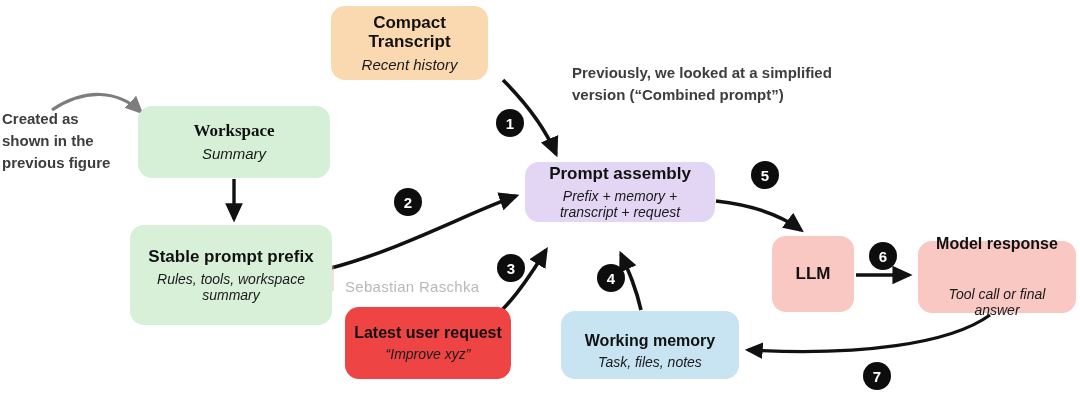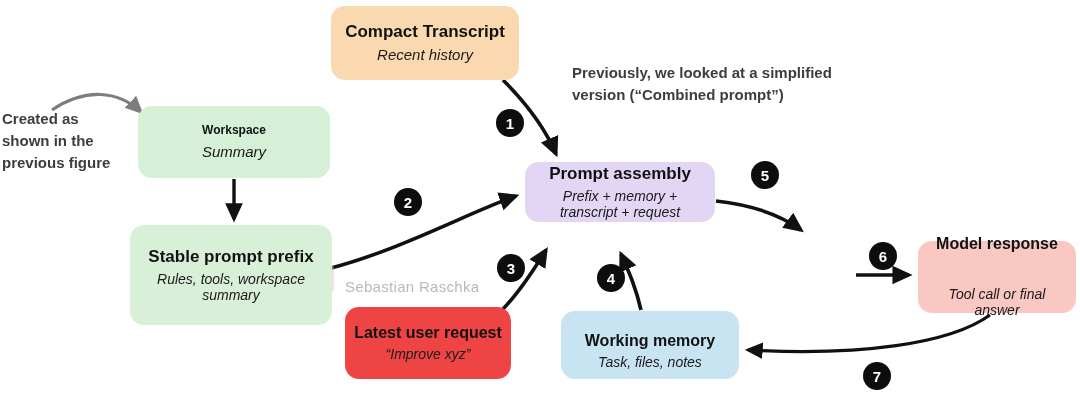--- a/index.html
+++ b/index.html
@@ -118,43 +118,46 @@
     <rect x="4" y="6" width="12" height="23" rx="2" fill="none" stroke="#e8b9bd" stroke-width="1.6"></rect>
     <rect x="16" y="4" width="13" height="25" rx="2" fill="none" stroke="#e8b9bd" stroke-width="1.6"></rect>
     <line x1="7" y1="11" x2="13" y2="11" stroke="#cfe0cf" stroke-width="1.4"></line>
     <line x1="7" y1="15" x2="13" y2="15" stroke="#cfe0cf" stroke-width="1.4"></line>
     <line x1="7" y1="19" x2="13" y2="19" stroke="#cfe0cf" stroke-width="1.4"></line>
     <line x1="19" y1="10" x2="26" y2="10" stroke="#e8b9bd" stroke-width="1.4"></line>
     <line x1="19" y1="14" x2="26" y2="14" stroke="#e8b9bd" stroke-width="1.4"></line>
   </svg>
   <div class="watermark" style="left: 345px; top: 278px;">Sebastian Raschka</div>
 
-<div class="node" style="left: 331px; top: 6px; width: 188px; height: 74px; background: rgb(250, 217, 176);">
+<div class="node" style="left: 331px; top: 6px; width: 157px; height: 74px; background: rgb(250, 217, 176);">
       <div class="title" style="font-size: 17px;">Compact Transcript</div>
       <div class="sub" style="font-size: 15px;">Recent history</div>
     </div>
     <div class="node" style="left: 138px; top: 106px; width: 192px; height: 72px; background: rgb(213, 240, 214);">
-      <div class="title" style="font-size: 12px;">Workspace</div>
+      <div class="title" style="font-size: 17px; font-family: Liberation Serif, serif;">Workspace</div>
       <div class="sub" style="font-size: 15px;">Summary</div>
     </div>
     <div class="node" style="left: 130px; top: 225px; width: 202px; height: 100px; background: rgb(216, 240, 216);">
       <div class="title" style="font-size: 17px;">Stable prompt prefix</div>
       <div class="sub" style="font-size: 14px;">Rules, tools, workspace summary</div>
     </div>
     <div class="node" style="left: 525px; top: 162px; width: 190px; height: 60px; background: rgb(227, 214, 245);">
       <div class="title" style="font-size: 17px;">Prompt assembly</div>
       <div class="sub" style="font-size: 14px;">Prefix + memory + transcript + request</div>
     </div>
     <div class="node" style="left: 345px; top: 307px; width: 166px; height: 72px; background: #ef4444;">
       <div class="title" style="font-size: 16px;">Latest user request</div>
       <div class="sub" style="font-size: 14px;">“Improve xyz”</div>
     </div>
     <div class="node" style="left: 561px; top: 311px; width: 178px; height: 68px; background: rgb(200, 228, 242);">
       <div class="title" style="font-size: 16px; margin-top: 12px;">Working memory</div>
       <div class="sub" style="font-size: 14px;">Task, files, notes</div>
+    </div>
+    <div class="node" style="left: 772px; top: 236px; width: 82px; height: 76px; background: rgb(250, 200, 195);">
+      <div class="title" style="font-size: 17px;">LLM</div>
     </div>
     <div class="node" style="left: 918px; top: 241px; width: 158px; height: 72px; background: rgb(250, 200, 195); gap: 28px;">
       <div class="title" style="font-size: 16px;">Model response</div>
       <div class="sub" style="font-size: 14px;">Tool call or final answer</div>
     </div>
     <div class="badge" style="left: 496px; top: 109px;">1</div>
     <div class="badge" style="left: 394px; top: 188px;">2</div>
     <div class="badge" style="left: 497px; top: 254px;">3</div>
     <div class="badge" style="left: 597px; top: 264px;">4</div>
     <div class="badge" style="left: 751px; top: 161px;">5</div>

